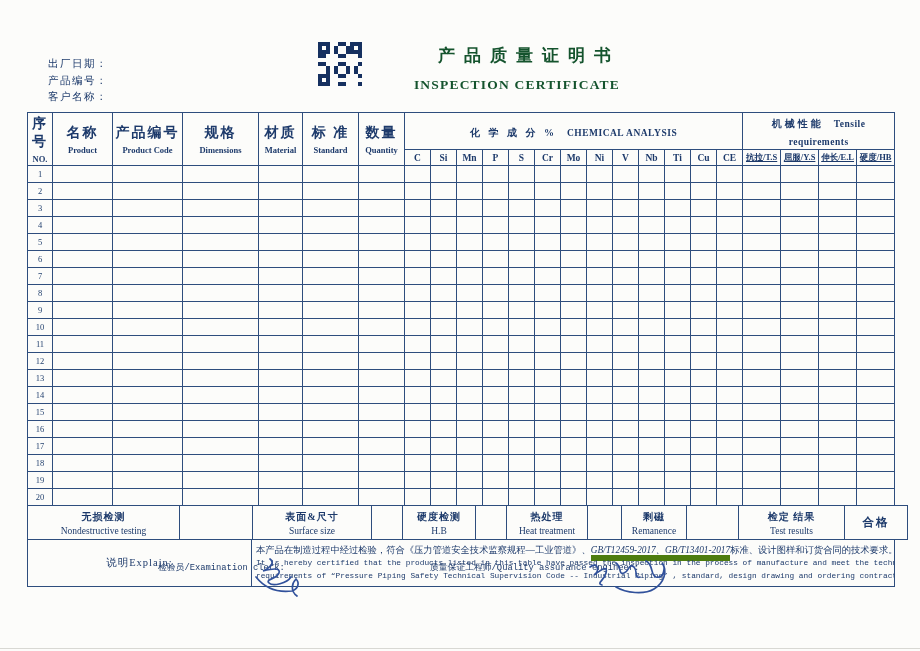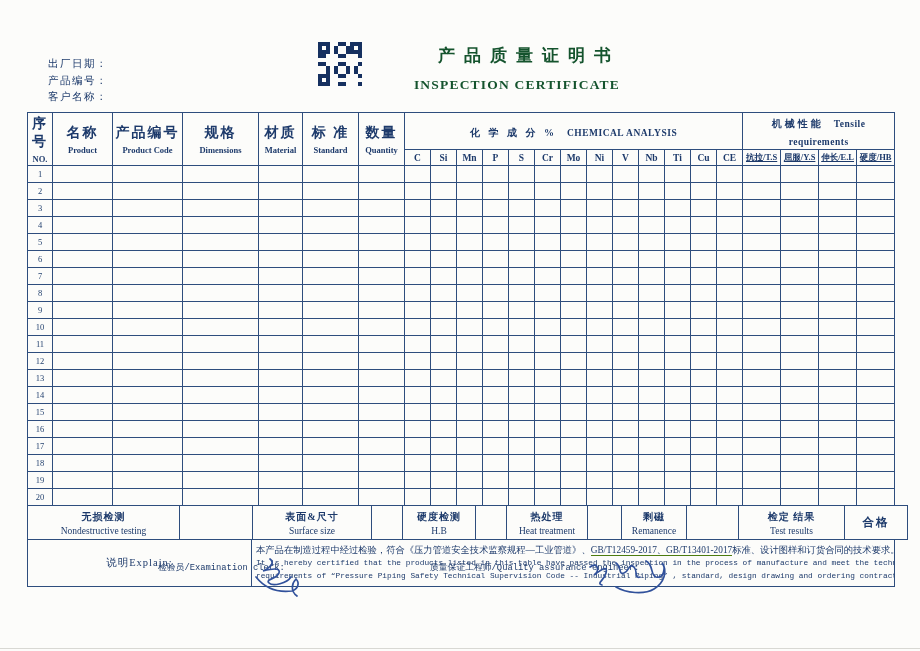--- a/index.html
+++ b/index.html
@@ -38,21 +38,21 @@
 
   .summary td{height:33px;text-align:center;vertical-align:middle;}
   .sum-cn{font-size:10px;font-weight:bold;letter-spacing:1px;}
   .sum-en{font-size:9.5px;margin-top:2px;}
   .pass-cell{font-size:11.5px;font-weight:bold;letter-spacing:2px;}
 
   .explain td{height:42px;vertical-align:middle;}
   .explain-label{text-align:center;font-size:10.5px;letter-spacing:1px;}
   .explain-text{padding:2px 0 2px 4px;}
   .ex-cn{font-size:9.3px;white-space:nowrap;line-height:13px;}
-  .ex-cn .u{border-bottom:1px solid #4d7c0f;}
+  .ex-cn .u{border-bottom:6px solid #4d7c0f;font-style:italic;}
   .ex-en{font-family:"Liberation Mono",monospace;font-size:7.8px;white-space:nowrap;line-height:12.5px;letter-spacing:0;}
 
   
   .sig-label{position:absolute;top:562px;font-family:"Liberation Mono",monospace;font-size:8.8px;color:#1d3a6b;white-space:nowrap;margin-left:48px;}
   .sig-clerk-label{left:110px;}
   .sig-engineer-label{left:382px;}
   .sig-stamp-label{left:676px;}
   .sig-svg{position:absolute;}
   .sig-svg path{fill:none;stroke:#31519b;stroke-width:1.7;stroke-linecap:round;}
   .sig-svg.clerk{left:246px;top:552px;}

